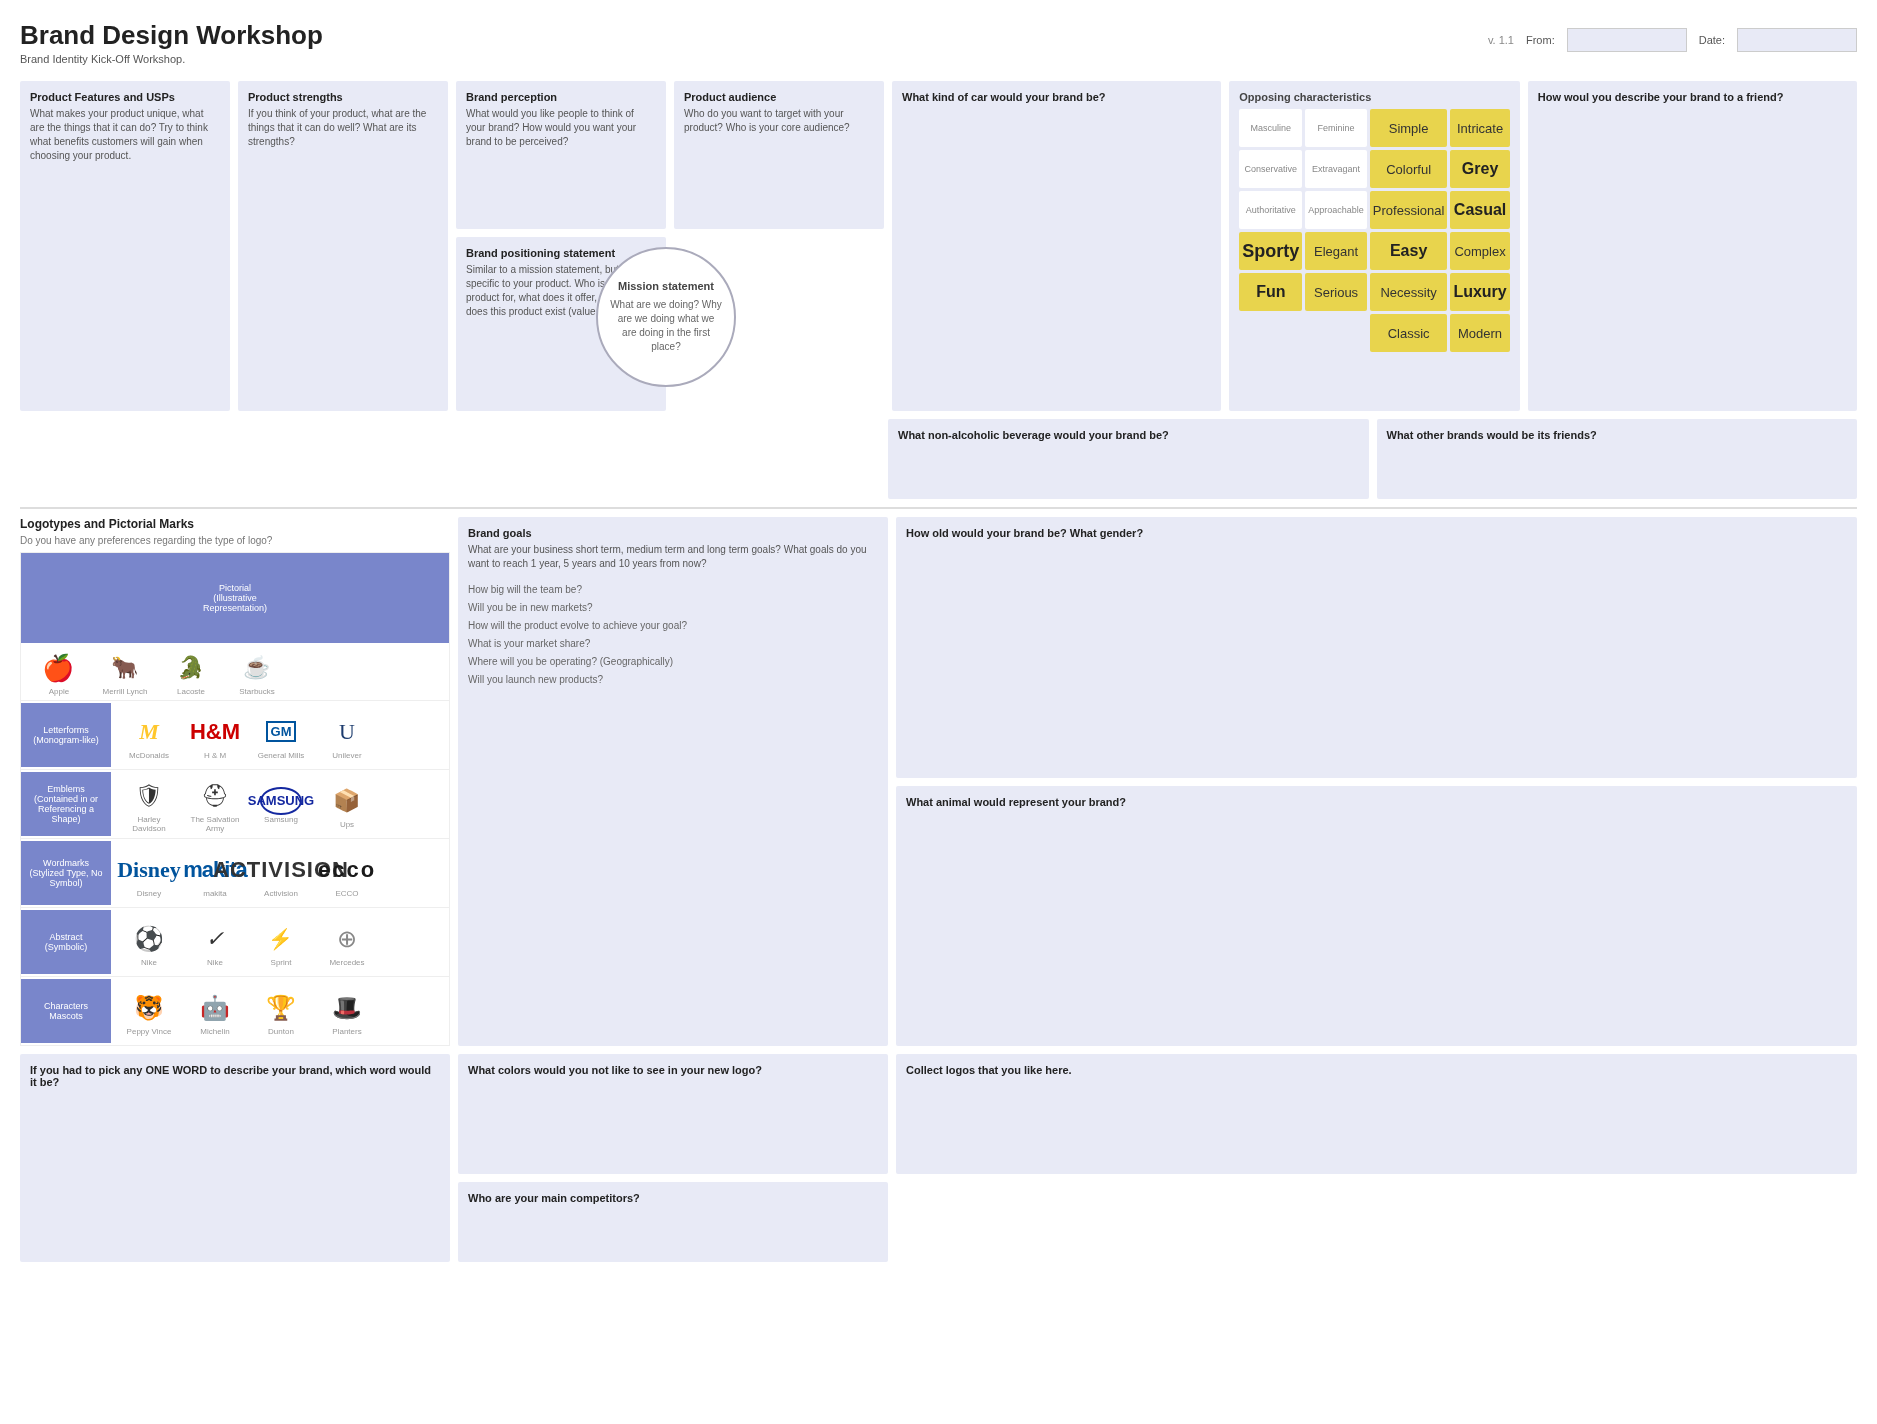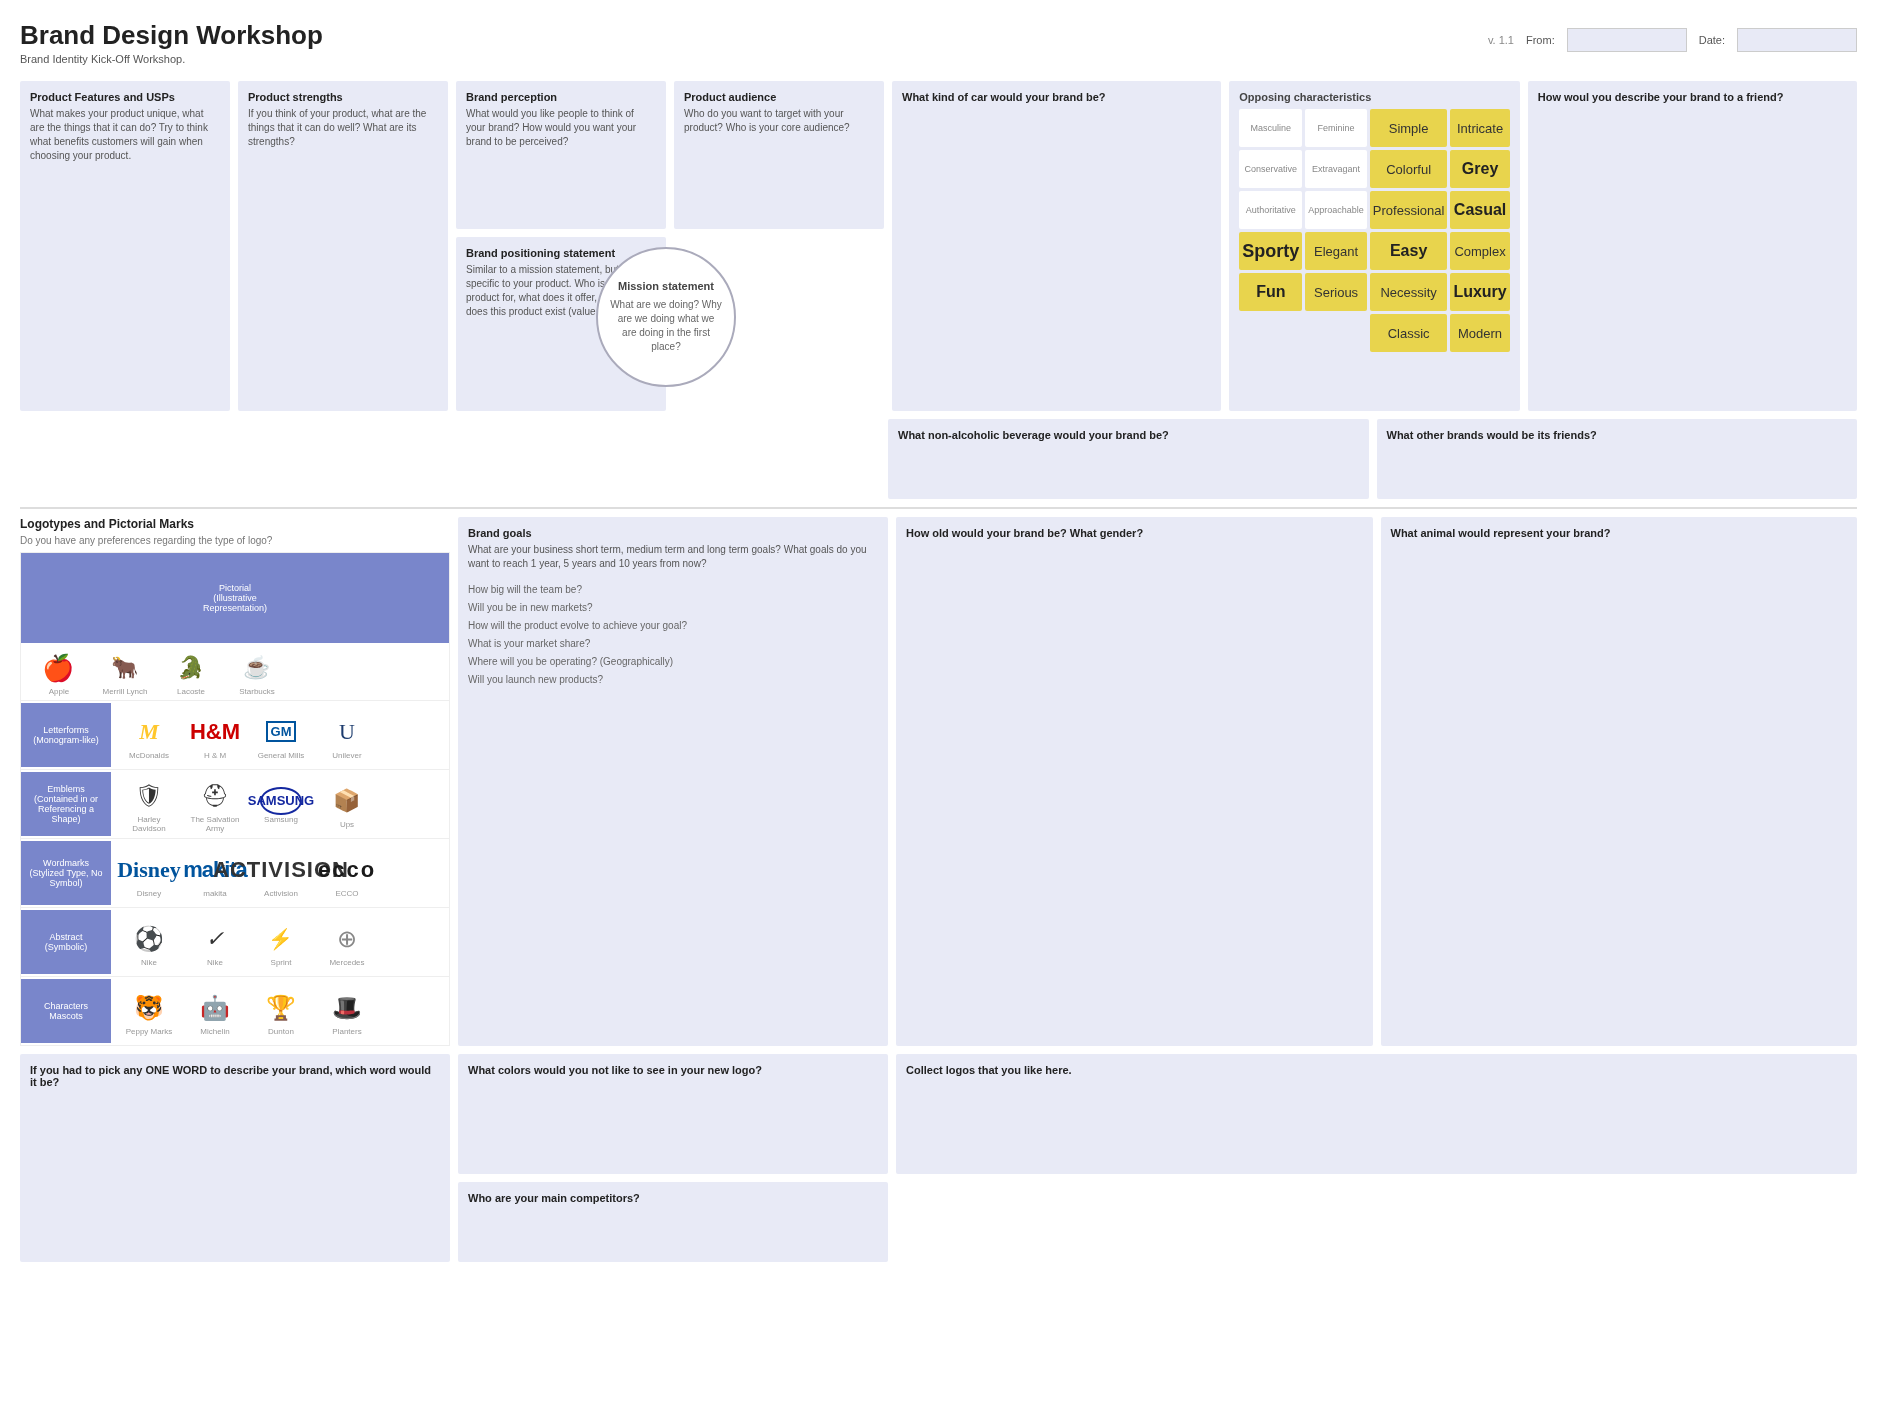--- a/index.html
+++ b/index.html
@@ -426,21 +426,21 @@
                 <div class="name">Mercedes</div>
               </div>
             </div>
           </div>
 
           <div style="display:flex; align-items:stretch;">
             <div class="logo-cat-btn" style="flex:0 0 90px; font-size:9px; min-height:64px;">Characters<br>Mascots</div>
             <div class="logo-items">
               <div class="logo-item">
                 <div class="icon-area" style="font-size:24px;">🐯</div>
-                <div class="name">Peppy Marks</div>
+                <div class="name">Peppy Vince</div>
               </div>
               <div class="logo-item">
                 <div class="icon-area" style="font-size:24px;">🤖</div>
                 <div class="name">Michelin</div>
               </div>
               <div class="logo-item">
                 <div class="icon-area" style="font-size:24px;">🏆</div>
                 <div class="name">Dunton</div>
               </div>
               <div class="logo-item">
@@ -459,21 +459,21 @@
         <div class="goals-questions">
           <div>How big will the team be?</div>
           <div>Will you be in new markets?</div>
           <div>How will the product evolve to achieve your goal?</div>
           <div>What is your market share?</div>
           <div>Where will you be operating? (Geographically)</div>
           <div>Will you launch new products?</div>
         </div>
       </div>
 
-      <div style="flex:1; display:flex; flex-direction:row; gap:8px;">
+      <div style="flex:1; display:flex; flex-direction:column; gap:8px;">
         <div class="card" style="flex:1;">
           <div class="card-title">How old would your brand be? What gender?</div>
         </div>
         <div class="card" style="flex:1;">
           <div class="card-title">What animal would represent your brand?</div>
         </div>
       </div>
 
     </div>
 

